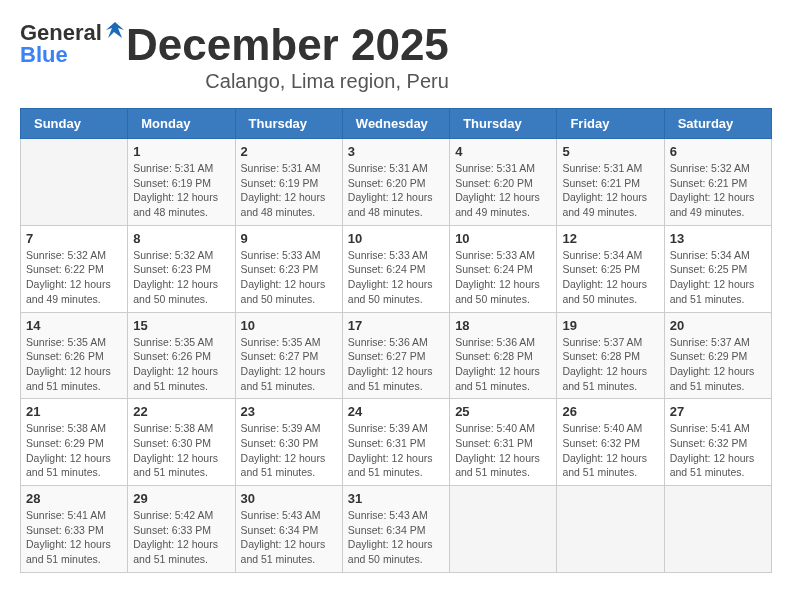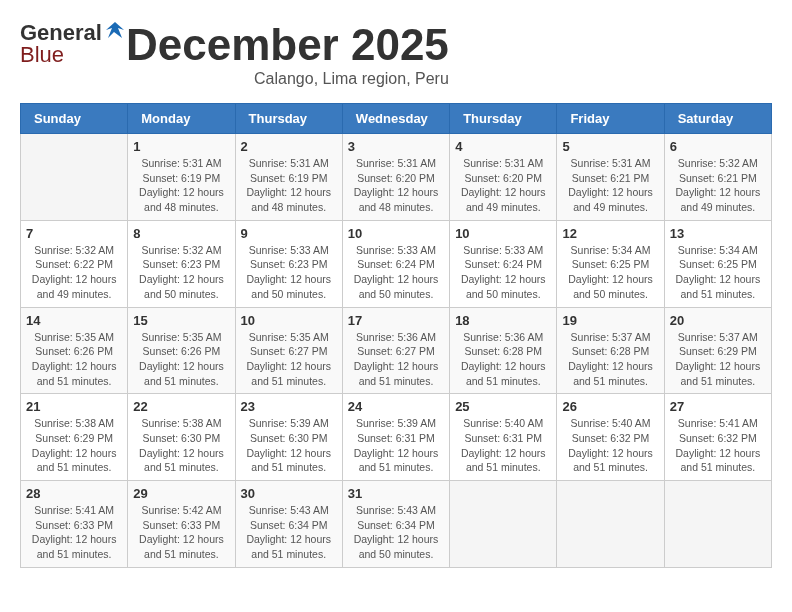--- a/index.html
+++ b/index.html
@@ -23,21 +23,21 @@
     }
     .title-block {
       text-align: right;
     }
     .month-title {
       font-size: 44px;
       font-weight: bold;
       color: #333;
     }
     .location {
-      font-size: 16px;
+      font-size: 20px;
       color: #555;
     }
     .calendar {
       width: 100%;
       border-collapse: collapse;
       font-size: 11px;
     }
     .calendar thead tr th {
       background-color: #3a7abf;
       color: #fff;
@@ -63,36 +63,35 @@
     .day-num {
       font-weight: bold;
       font-size: 13px;
       color: #333;
       margin-bottom: 2px;
     }
     .cell-info {
       color: #555;
       font-size: 10.5px;
       line-height: 1.4;
-      text-align: center;
     }
     .empty { background: #f5f5f5 !important; }
   </style>
 </head>
 <body>
 
 <div class="header">
   <div class="logo">
     <div style="display:flex;align-items:center;">
       <span style="font-size:22px;font-weight:bold;color:#333;">General</span>
       <svg width="22" height="22" viewBox="0 0 22 22" style="margin-left:2px;margin-top:-4px;">
         <polygon points="11,2 20,10 14,8 18,18 10,12 4,18 8,8 2,10" fill="#1a6ab5"></polygon>
       </svg>
     </div>
-    <span style="font-size:22px;font-weight:normal;color:#7f1d1d;margin-top:-4px;">Blue</span>
+    <span style="font-size:22px;font-weight:bold;color:#3b82f6;margin-top:-4px;">Blue</span>
   </div>
   <div class="title-block">
     <div class="month-title">December 2025</div>
     <div class="location">Calango, Lima region, Peru</div>
   </div>
 </div>
 
 <table class="calendar">
   <thead>
     <tr id="weekday-header">

